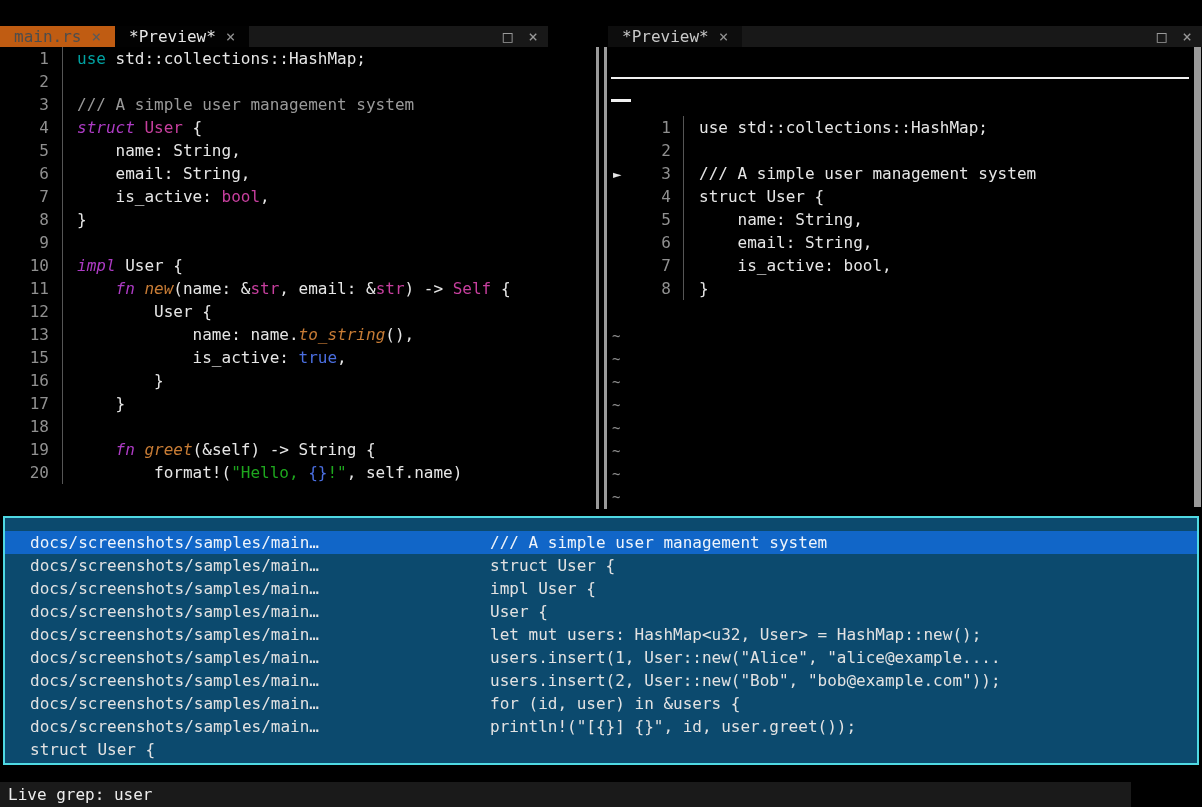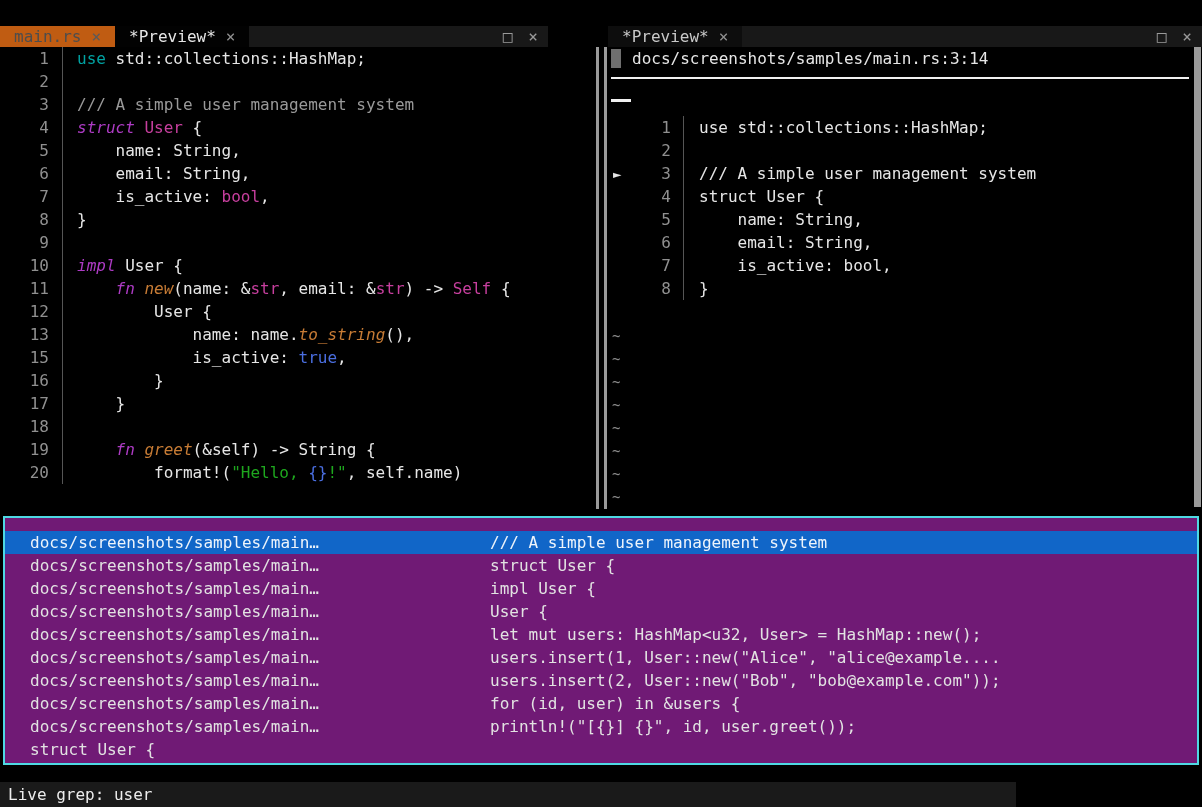--- a/index.html
+++ b/index.html
@@ -64,29 +64,29 @@
   .rln { width:52px; flex-shrink:0; height:100%; display:flex; align-items:center;
          justify-content:flex-end; padding-right:12px; color:var(--line_number);
          border-right:1px solid var(--gutter_line); }
   .rcode { margin-left:15px; white-space:pre; }
   .tildes { position:absolute; left:0; top:277px; }
   .trow { height:23px; display:flex; align-items:center; padding-left:4px;
           color:var(--tilde); font-size:14px; }
 
   
   .results { position:absolute; left:3px; top:516px; width:1196px; height:249px;
-             background:#701a75; border:2px solid var(--panel_border); padding-top:13px; }
+             background:#0c4a6e; border:2px solid var(--panel_border); padding-top:13px; }
   .rrow { height:23px; display:flex; align-items:center; padding-left:25px;
           white-space:pre; color:#e2e2e2; }
   .rrow.selected { background:var(--selection_bg); color:#eef4fb; }
   .rpath { width:460px; flex-shrink:0; overflow:hidden; }
   .rtext { flex:1; overflow:hidden; }
 
   
-  .statusbar { position:absolute; left:0; top:782px; width:1016px; height:25px;
+  .statusbar { position:absolute; left:0; top:782px; width:1131px; height:25px;
                background:var(--statusbar_bg); display:flex; align-items:center;
                padding-left:8px; color:#ececec; }
 </style>
 </head>
 <body>
 
 <div class="window">
 
 
   <div class="tabbar tabbar-left">
@@ -132,24 +132,20 @@
       <div class="code-row"><span class="ln">17</span><span class="code-text"><span class="c-d">    }</span></span></div>
       <div class="code-row"><span class="ln">18</span><span class="code-text"></span></div>
       <div class="code-row"><span class="ln">19</span><span class="code-text"><span class="c-d">    </span><span class="c-kw">fn</span><span class="c-d"> </span><span class="c-fnc">greet</span><span class="c-d">(&amp;self) -&gt; String {</span></span></div>
       <div class="code-row"><span class="ln">20</span><span class="code-text"><span class="c-d">        format!(</span><span class="c-str">"Hello, </span><span class="c-blu">{}</span><span class="c-str">!"</span><span class="c-d">, self.name)</span></span></div>
     </div>
 
   <div class="bar bar-a"></div>
   <div class="bar bar-b"></div>
 
   <div class="editor-right">
-    <div class="phead">
-      <span class="cursor-block"></span>
-      <span>docs/screenshots/samples/main.rs:3:14</span>
-    </div>
     <div class="rule"></div>
     <div class="dash"></div>
     <div class="preview-code" id="preview-code">
         <div class="prow"><span class="marker"></span><span class="rln">1</span><span class="rcode">use std::collections::HashMap;</span></div>
         <div class="prow"><span class="marker"></span><span class="rln">2</span><span class="rcode"></span></div>
         <div class="prow"><span class="marker">►</span><span class="rln">3</span><span class="rcode">/// A simple user management system</span></div>
         <div class="prow"><span class="marker"></span><span class="rln">4</span><span class="rcode">struct User {</span></div>
         <div class="prow"><span class="marker"></span><span class="rln">5</span><span class="rcode">    name: String,</span></div>
         <div class="prow"><span class="marker"></span><span class="rln">6</span><span class="rcode">    email: String,</span></div>
         <div class="prow"><span class="marker"></span><span class="rln">7</span><span class="rcode">    is_active: bool,</span></div>

